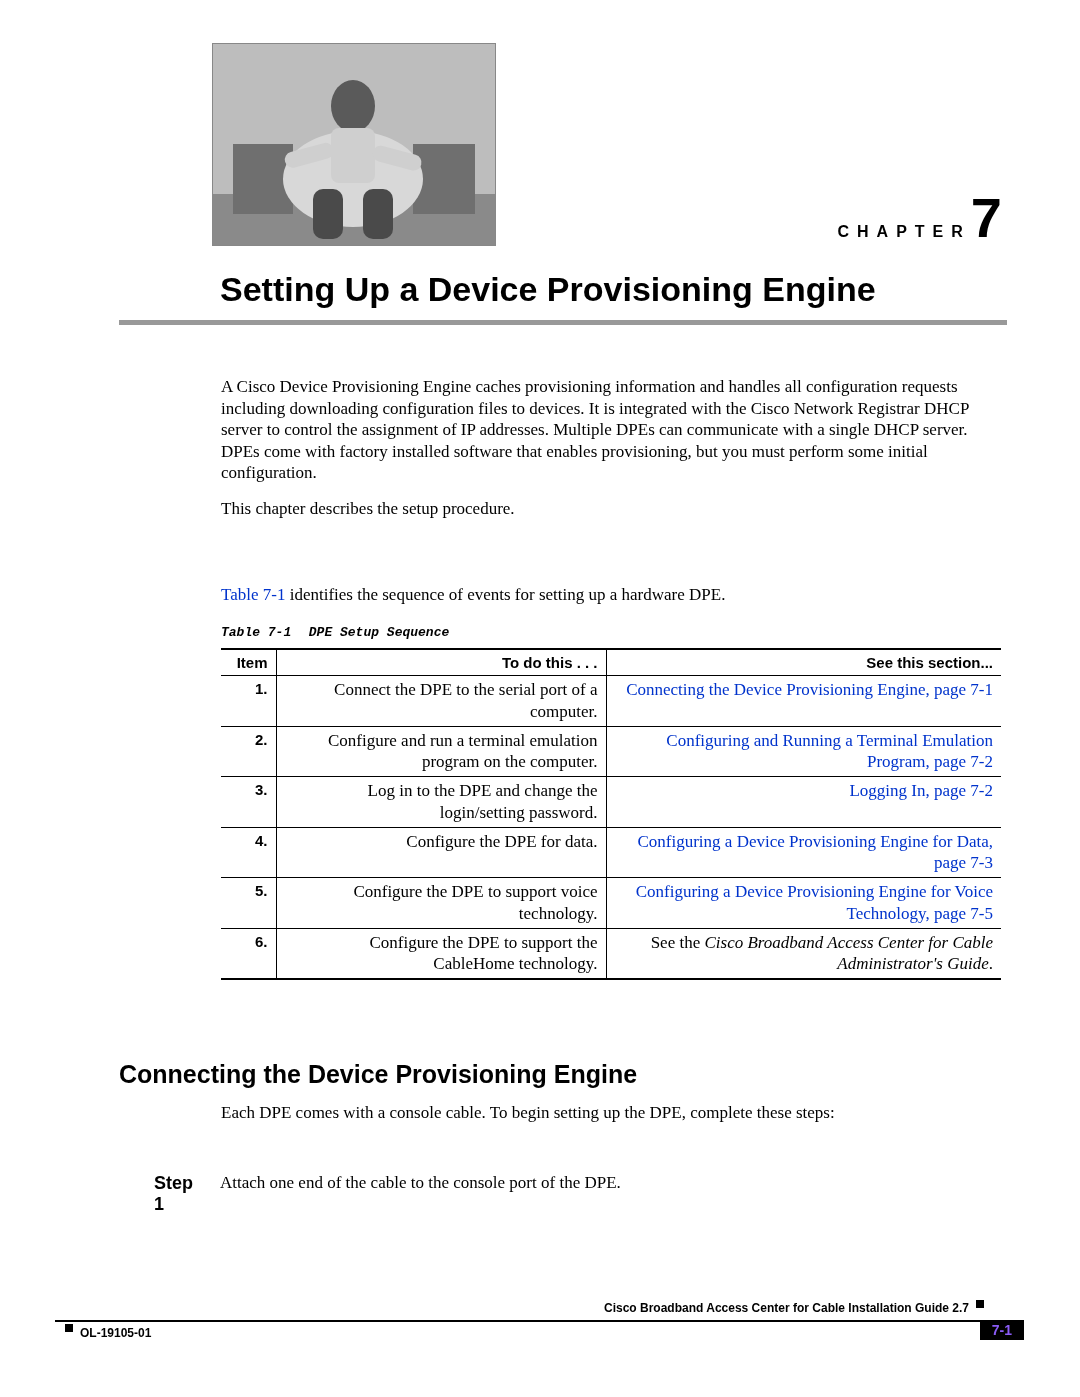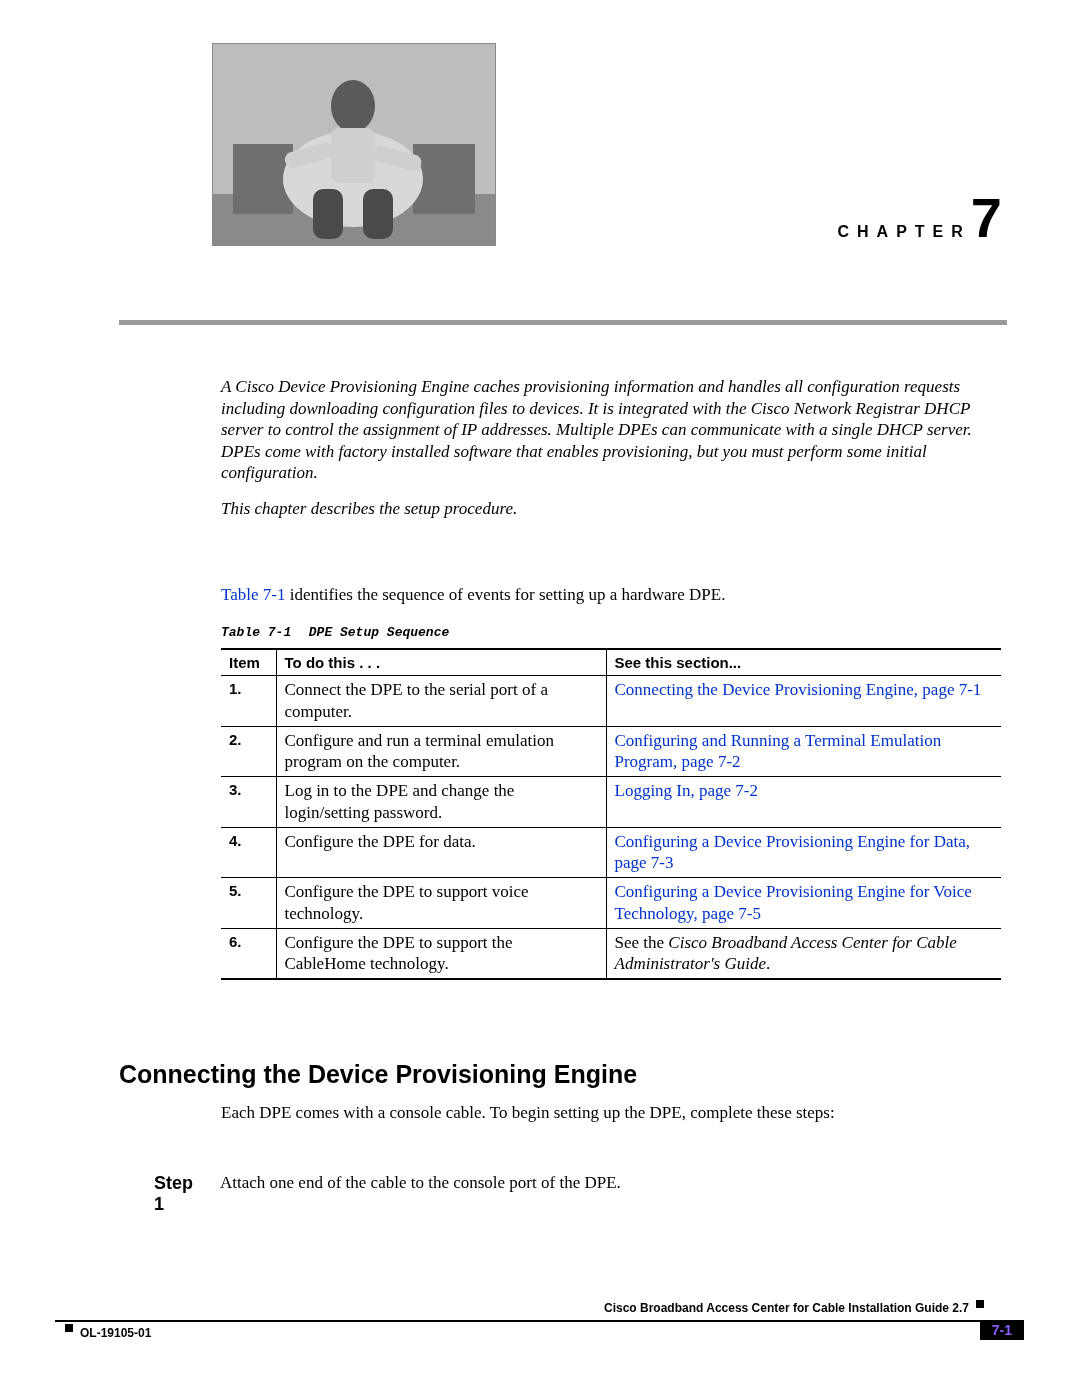--- a/index.html
+++ b/index.html
@@ -64,21 +64,21 @@
     font-size: 34px;
   }
   .body-col {
     position: absolute;
     left: 221px;
     width: 780px;
     top: 376px;
     font-size: 17px;
     line-height: 1.27;
   }
-  .body-col p { margin: 0 0 14px 0; font-style: italic; }
+  .body-col p { margin: 0 0 14px 0; }
   .h1 {
     position: absolute;
     left: 119px;
     font-family: Arial, Helvetica, sans-serif;
     font-weight: bold;
     font-size: 30px;
   }
   .h1.section1 { top: 536px; }
   .intro1 {
     position: absolute;
@@ -104,21 +104,21 @@
     top: 648px;
     width: 780px;
     border-collapse: collapse;
     font-size: 17px;
   }
   .tbl th, .tbl td {
     border-left: 1px solid #000;
     border-right: 1px solid #000;
     border-bottom: 1px solid #000;
     padding: 3px 8px 3px 8px;
-    text-align: left;
+    text-align: right;
     vertical-align: top;
     line-height: 1.28;
   }
   .tbl thead th {
     border-top: 2px solid #000;
     font-family: Arial, Helvetica, sans-serif;
     font-weight: bold;
     font-size: 15px;
   }
   .tbl tbody tr:last-child td { border-bottom: 2px solid #000; }
@@ -217,20 +217,21 @@
       <rect x="100" y="145" width="30" height="50" rx="10" fill="#4a4a4a"></rect>
       <rect x="150" y="145" width="30" height="50" rx="10" fill="#4a4a4a"></rect>
     </svg>
   </div>
 
   <div class="chapter-line">
     <span class="chapter-label">CHAPTER</span>
     <span class="chapter-num">7</span>
   </div>
 
+  <div class="main-title">Setting Up a Device Provisioning Engine</div>
   <div class="title-rule"></div>
 
   <div class="body-col">
     <p>A Cisco Device Provisioning Engine caches provisioning information and handles all configuration requests including downloading configuration files to devices. It is integrated with the Cisco Network Registrar DHCP server to control the assignment of IP addresses. Multiple DPEs can communicate with a single DHCP server. DPEs come with factory installed software that enables provisioning, but you must perform some initial configuration.</p>
     <p>This chapter describes the setup procedure.</p>
   </div>
 
   <div class="intro1">
     <span class="link">Table 7-1</span><span> identifies the sequence of events for setting up a hardware DPE.</span>
   </div>

